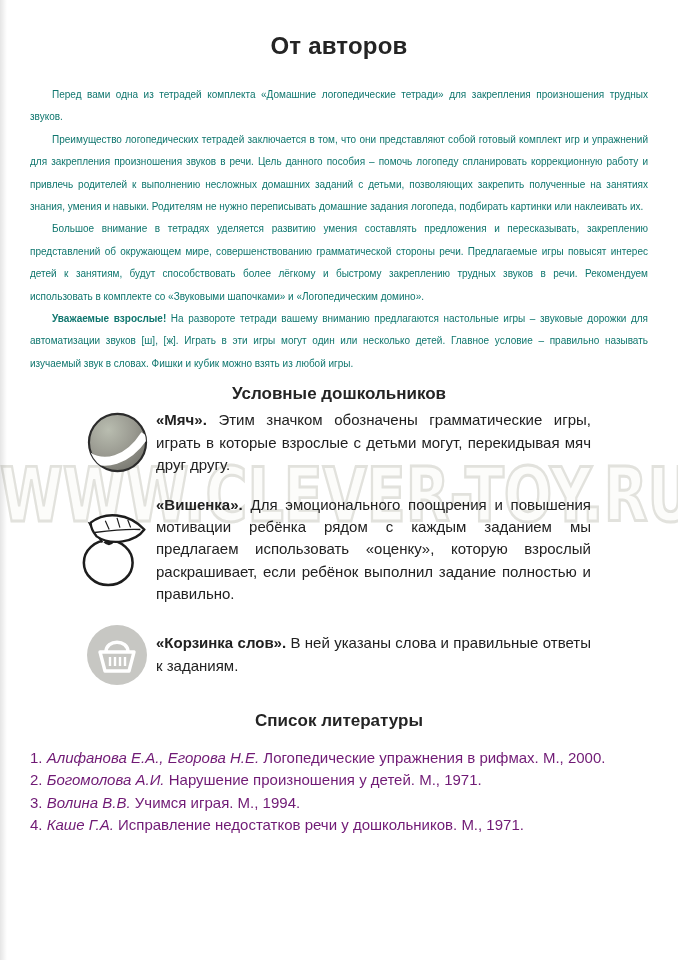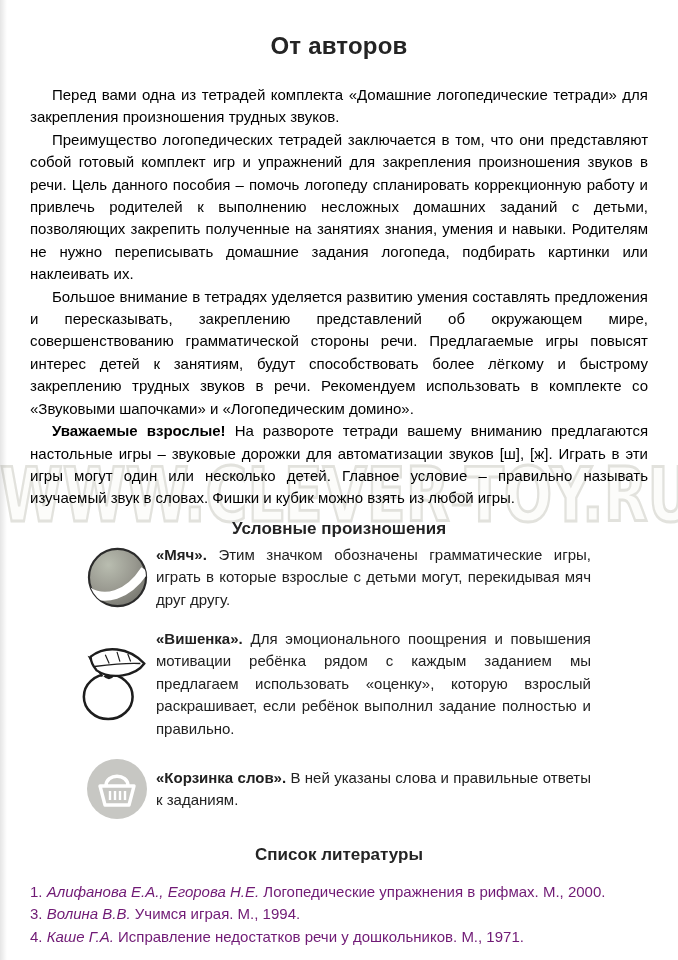--- a/index.html
+++ b/index.html
@@ -36,23 +36,23 @@
   }
 
   .title{
     text-align:center;
     font-size:24px; font-weight:700; color:#242424;
     margin:6px 0 24px 0;
     letter-spacing:0.2px;
   }
 
   .body-text p{
-    font-size:15px; line-height:22.4px;
+    font-size:10px; line-height:22.4px;
     text-align:justify; text-indent:22px;
-    color:#000000;
+    color:#0f766e;
   }
   .body-text p b{ font-weight:700; }
 
   .section-heading{
     text-align:center;
     font-size:17px; font-weight:700; color:#242424;
     margin-top:9px; margin-bottom:5px;
   }
 
   .legend{ margin-left:48px; width:513px; }
@@ -85,21 +85,21 @@
 
   <h1 class="title">От авторов</h1>
 
   <div class="body-text">
     <p><b></b> <span>Перед вами одна из тетрадей комплекта «Домашние логопедические тетради» для закрепления произношения трудных звуков.</span></p>
     <p><b></b> <span>Преимущество логопедических тетрадей заключается в том, что они представляют собой готовый комплект игр и упражнений для закрепления произношения звуков в речи. Цель данного пособия – помочь логопеду спланировать коррекционную работу и привлечь родителей к выполнению несложных домашних заданий с детьми, позволяющих закрепить полученные на занятиях знания, умения и навыки. Родителям не нужно переписывать домашние задания логопеда, подбирать картинки или наклеивать их.</span></p>
     <p><b></b> <span>Большое внимание в тетрадях уделяется развитию умения составлять предложения и пересказывать, закреплению представлений об окружающем мире, совершенствованию грамматической стороны речи. Предлагаемые игры повысят интерес детей к занятиям, будут способствовать более лёгкому и быстрому закреплению трудных звуков в речи. Рекомендуем использовать в комплекте со «Звуковыми шапочками» и «Логопедическим домино».</span></p>
     <p><b>Уважаемые взрослые!</b> <span>На развороте тетради вашему вниманию предлагаются настольные игры – звуковые дорожки для автоматизации звуков [ш], [ж]. Играть в эти игры могут один или несколько детей. Главное условие – правильно называть изучаемый звук в словах. Фишки и кубик можно взять из любой игры.</span></p>
   </div>
 
-  <h2 class="section-heading">Условные произношения</h2>
+  <h2 class="section-heading">Условные дошкольников</h2>
 
   <div class="legend">
 
     <div class="legend-item">
       <div class="icon-col">
         <svg width="63" height="63" viewBox="0 0 64 64">
           <defs>
             <radialGradient id="ballg" cx="34%" cy="28%" r="85%">
               <stop offset="0%" stop-color="#b9bdb0"></stop>
               <stop offset="55%" stop-color="#98988f"></stop>
@@ -141,19 +141,20 @@
       </div>
       <div class="text-col"><b>«Корзинка слов».</b> <span>В ней указаны слова и правильные ответы к заданиям.</span></div>
     </div>
 
   </div>
 
   <h2 class="section-heading bib-heading">Список литературы</h2>
 
   <div class="bib-list">
     <div class="bib-entry"><span>1.</span> <i>Алифанова Е.А., Егорова Н.Е.</i> <span>Логопедические упражнения в рифмах. М., 2000.</span></div>
+    <div class="bib-entry"><span>2.</span> <i>Богомолова А.И.</i> <span>Нарушение произношения у детей. М., 1971.</span></div>
     <div class="bib-entry"><span>3.</span> <i>Волина В.В.</i> <span>Учимся играя. М., 1994.</span></div>
     <div class="bib-entry"><span>4.</span> <i>Каше Г.А.</i> <span>Исправление недостатков речи у дошкольников. М., 1971.</span></div>
     <div class="bib-entry">  </div>
 
   </div>
 
 </div>
 
 </body></html>

